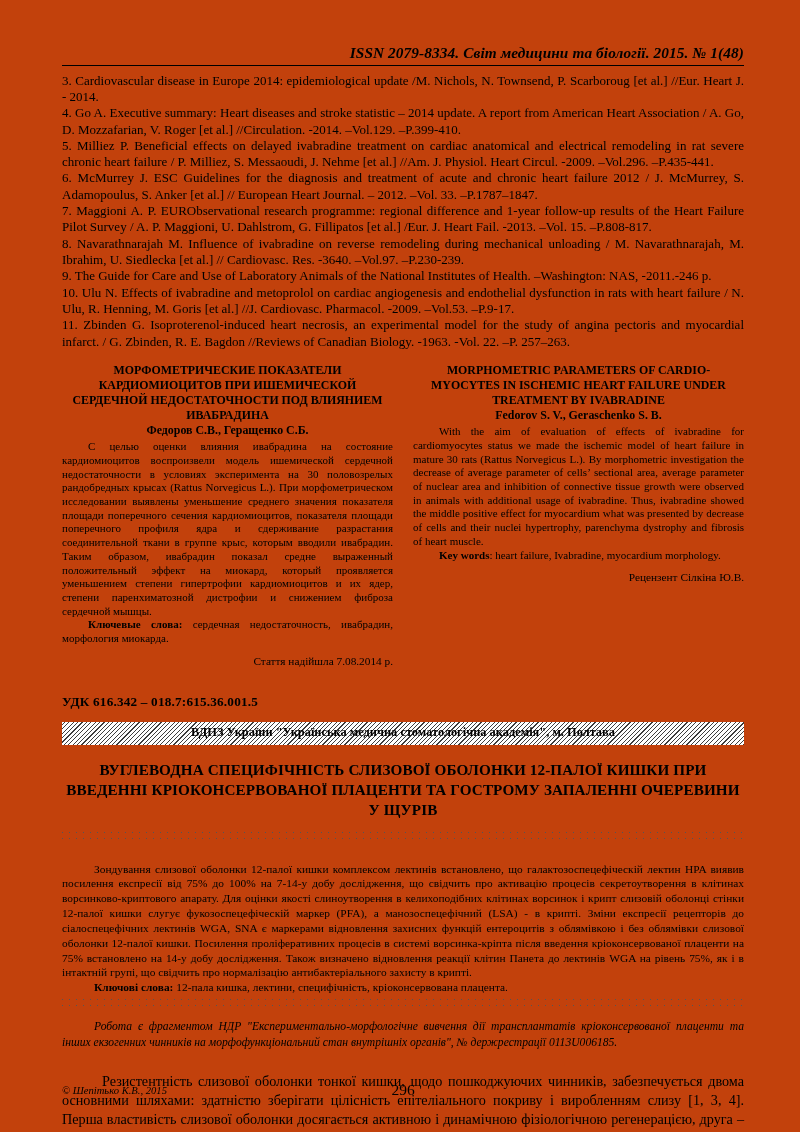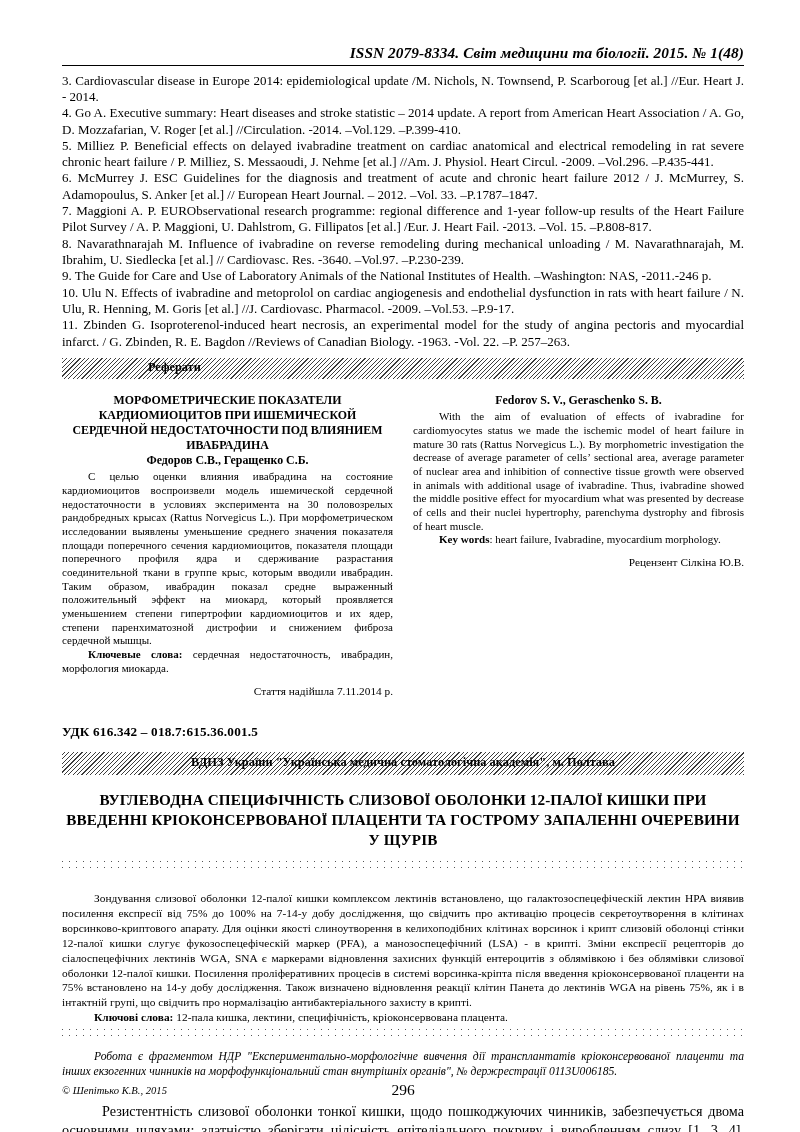--- a/index.html
+++ b/index.html
@@ -9,21 +9,21 @@
     background: #8a8a8a;
   }
   body {
     font-family: "Liberation Serif", "DejaVu Serif", serif;
   }
   .page {
     position: relative;
     width: 800px;
     height: 1132px;
     margin: 0 auto;
-    background: #ffffff;
+    background: #c2410c;
     box-sizing: border-box;
     padding: 2px;
     overflow: hidden;
     color: #000;
   }
   .inner {
     position: absolute;
     left: 62px;
     top: 0;
     width: 682px;
@@ -239,37 +239,35 @@
       <p class="ref">4. Go A. Executive summary: Heart diseases and stroke statistic – 2014 update. A report from American Heart Association / A. Go, D. Mozzafarian, V. Roger [et al.] //Circulation. -2014. –Vol.129. –P.399-410.</p>
       <p class="ref">5. Milliez P. Beneficial effects on delayed ivabradine treatment on cardiac anatomical and electrical remodeling in rat severe chronic heart failure / P. Milliez, S. Messaoudi, J. Nehme [et al.] //Am. J. Physiol. Heart Circul. -2009. –Vol.296. –P.435-441.</p>
       <p class="ref">6. McMurrey J. ESC Guidelines for the diagnosis and treatment of acute and chronic heart failure 2012 / J. McMurrey, S. Adamopoulus, S. Anker [et al.] // European Heart Journal. – 2012. –Vol. 33. –P.1787–1847.</p>
       <p class="ref">7. Maggioni A. P. EURObservational research programme: regional difference and 1-year follow-up results of the Heart Failure Pilot Survey / A. P. Maggioni, U. Dahlstrom, G. Fillipatos [et al.] /Eur. J. Heart Fail. -2013. –Vol. 15. –P.808-817.</p>
       <p class="ref">8. Navarathnarajah M. Influence of ivabradine on reverse remodeling during mechanical unloading / M. Navarathnarajah, M. Ibrahim, U. Siedlecka [et al.] // Cardiovasc. Res. -3640. –Vol.97. –P.230-239.</p>
       <p class="ref">9. The Guide for Care and Use of Laboratory Animals of the National Institutes of Health. –Washington: NAS, -2011.-246 p.</p>
       <p class="ref">10. Ulu N. Effects of ivabradine and metoprolol on cardiac angiogenesis and endothelial dysfunction in rats with heart failure / N. Ulu, R. Henning, M. Goris [et al.] //J. Cardiovasc. Pharmacol. -2009. –Vol.53. –P.9-17.</p>
       <p class="ref">11. Zbinden G. Isoproterenol-induced heart necrosis, an experimental model for the study of angina pectoris and myocardial infarct. / G. Zbinden, R. E. Bagdon //Reviews of Canadian Biology. -1963. -Vol. 22. –P. 257–263.</p>
     </div>
 
-    <div class="banner banner-left">
-      <span class="bnr-txt">Реферати</span>
-    </div>
 
     <div class="abs-wrap">
 
       <div class="abs-col">
         <div class="abs-title">МОРФОМЕТРИЧЕСКИЕ ПОКАЗАТЕЛИ КАРДИОМИОЦИТОВ ПРИ ИШЕМИЧЕСКОЙ СЕРДЕЧНОЙ НЕДОСТАТОЧНОСТИ ПОД ВЛИЯНИЕМ ИВАБРАДИНА</div>
         <div class="abs-authors">Федоров С.В., Геращенко С.Б.</div>
         <div class="abs-body">
           <p>С целью оценки влияния ивабрадина на состояние кардиомиоцитов воспроизвели модель ишемической сердечной недостаточности в условиях эксперимента на 30 половозрелых рандобредных крысах (Rattus Norvegicus L.). При морфометрическом исследовании выявлены уменьшение среднего значения показателя площади поперечного сечения кардиомиоцитов, показателя площади поперечного профиля ядра и сдерживание разрастания соединительной ткани в группе крыс, которым вводили ивабрадин. Таким образом, ивабрадин показал средне выраженный положительный эффект на миокард, который проявляется уменьшением степени гипертрофии кардиомиоцитов и их ядер, степени паренхиматозной дистрофии и снижением фиброза сердечной мышцы.</p>
           <p><span class="kw">Ключевые слова:</span><span> сердечная недостаточность, ивабрадин, морфология миокарда.</span></p>
         </div>
-        <div class="abs-foot">Стаття надійшла 7.11.2014 р.</div>
+        <div class="abs-foot">Стаття надійшла 7.08.2014 р.</div>
       </div>
 
       <div class="abs-col">
+        <div class="abs-title">MORPHOMETRIC PARAMETERS OF CARDIO-MYOCYTES IN ISCHEMIC HEART FAILURE UNDER TREATMENT BY IVABRADINE</div>
         <div class="abs-authors">Fedorov S. V., Geraschenko S. B.</div>
         <div class="abs-body">
           <p>With the aim of evaluation of effects of ivabradine for cardiomyocytes status we made the ischemic model of heart failure in mature 30 rats (Rattus Norvegicus L.). By morphometric investigation the decrease of average parameter of cells’ sectional area, average parameter of nuclear area and inhibition of connective tissue growth were observed in animals with additional usage of ivabradine. Thus, ivabradine showed the middle positive effect for myocardium what was presented by decrease of cells and their nuclei hypertrophy, parenchyma dystrophy and fibrosis of heart muscle.</p>
           <p><span class="kw">Key words</span><span>: heart failure, Ivabradine, myocardium morphology.</span></p>
         </div>
         <div class="abs-foot">Рецензент Сілкіна Ю.В.</div>
       </div>
 
     </div>
 

